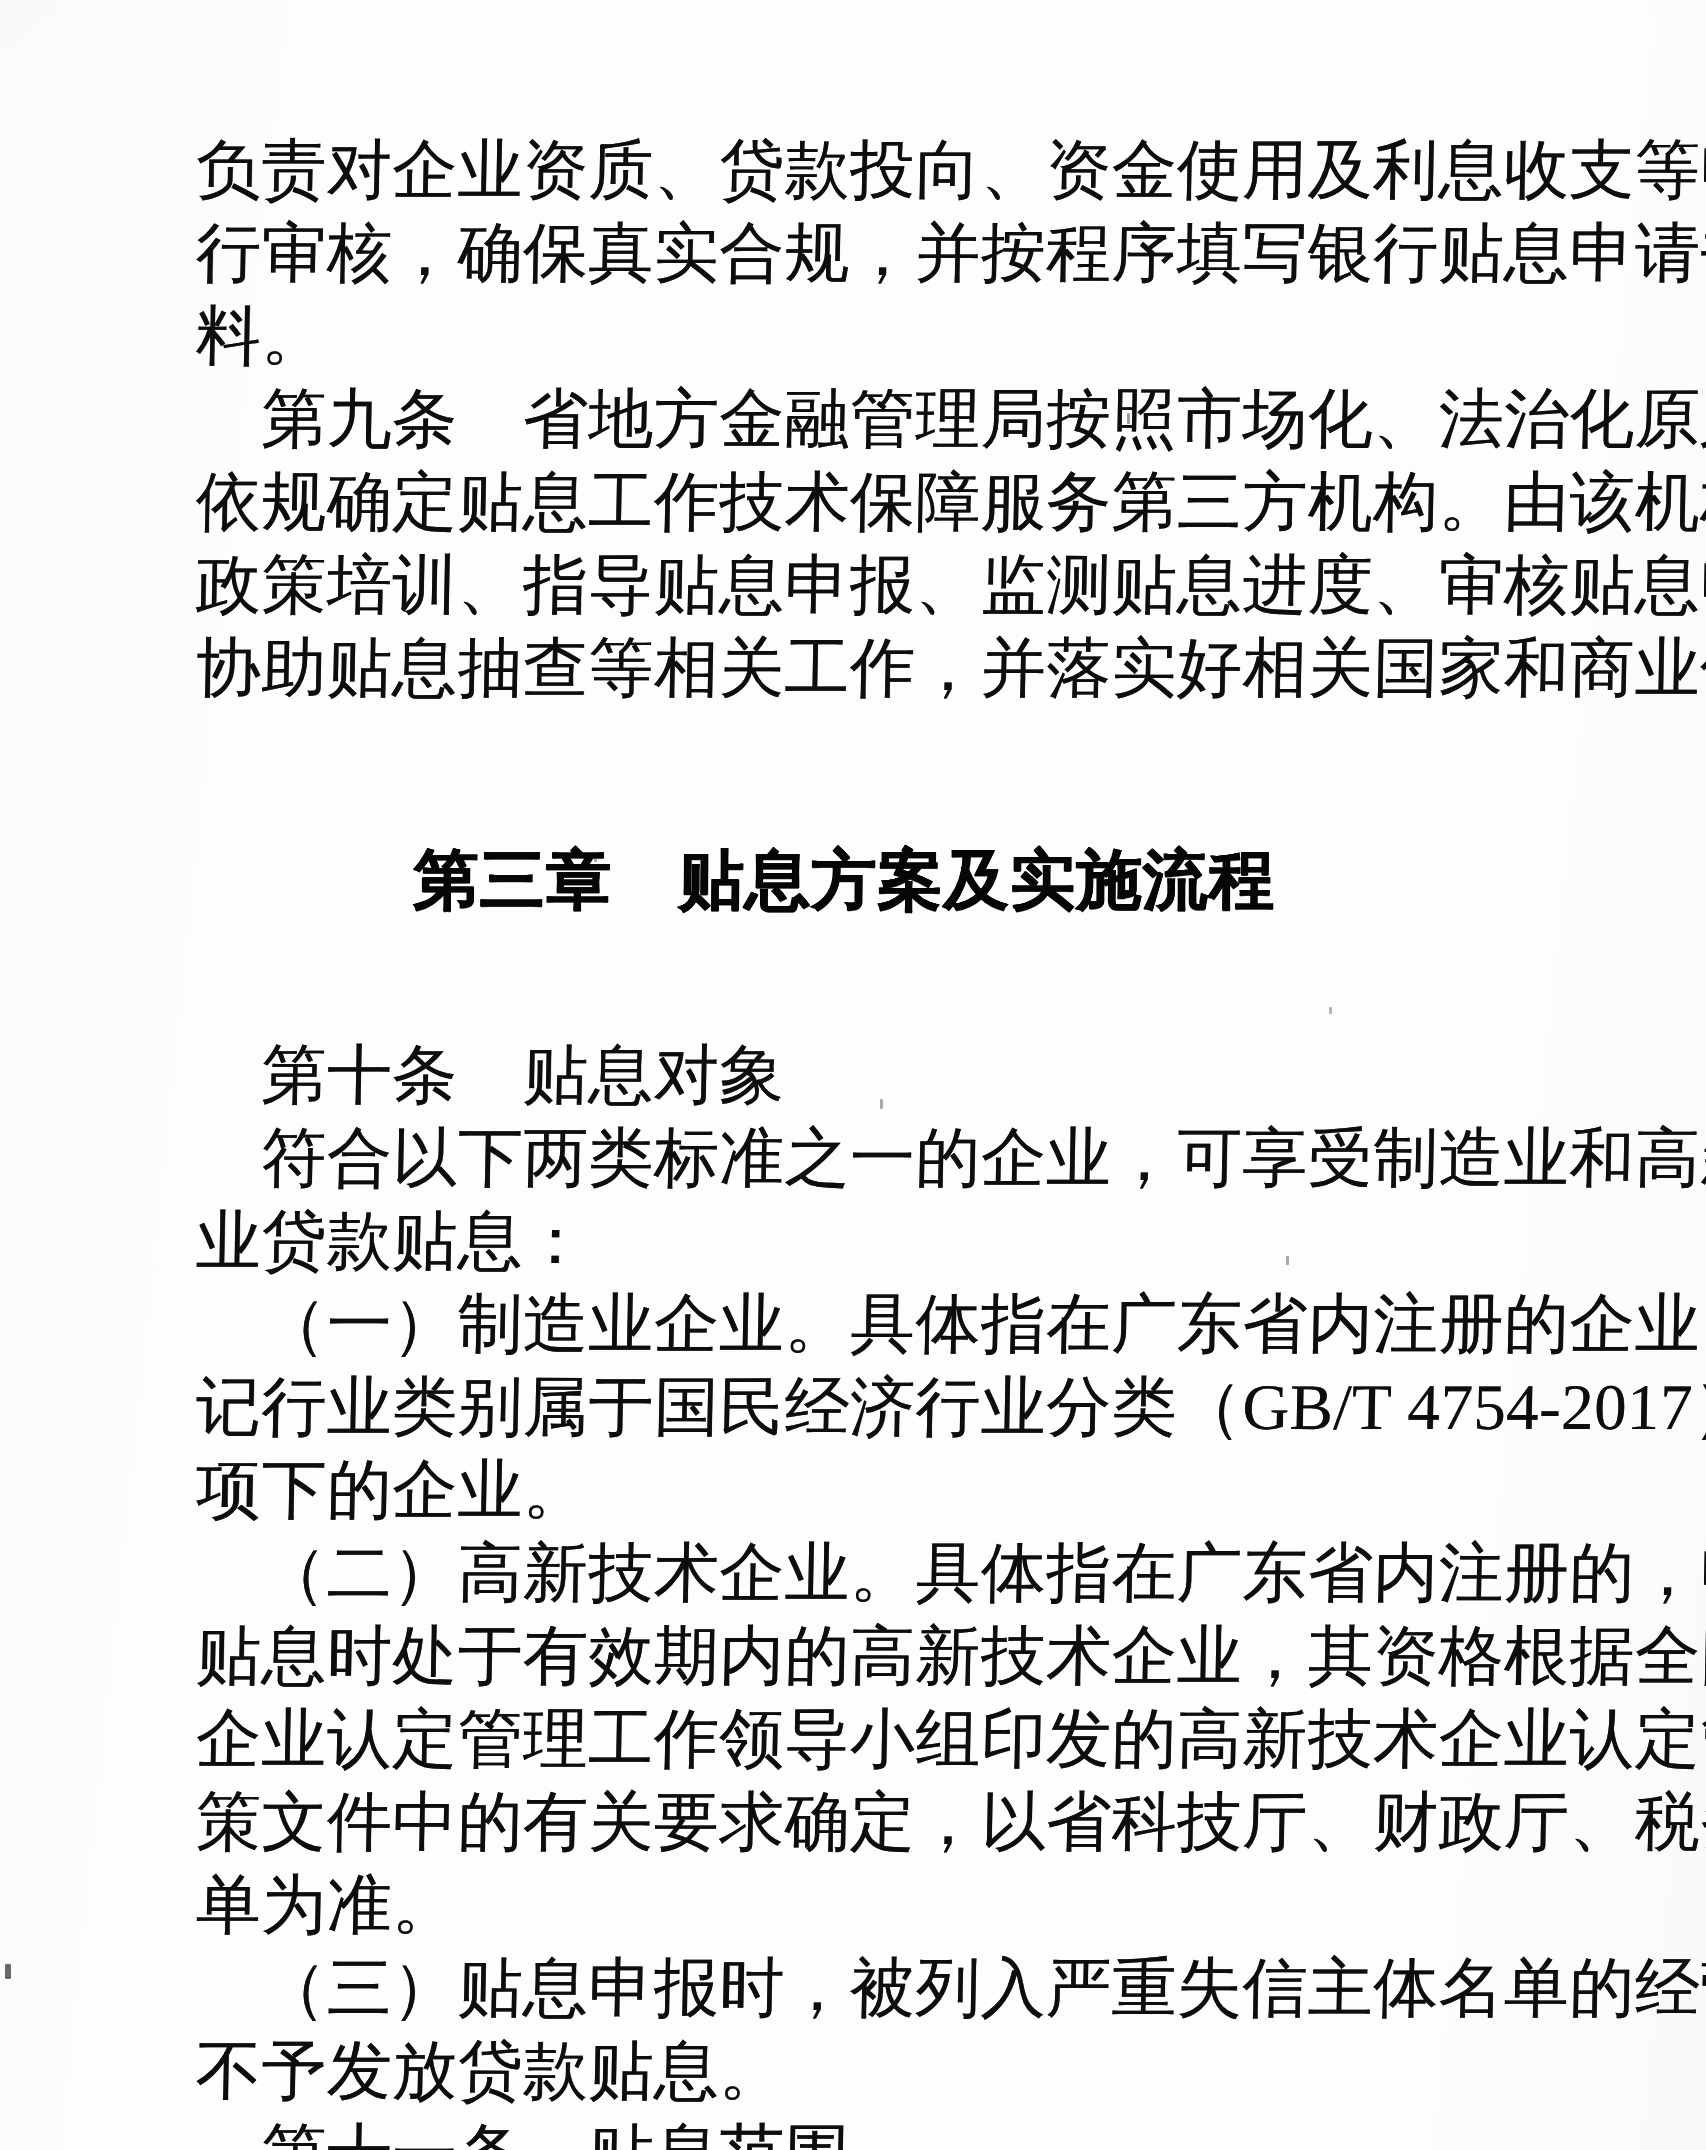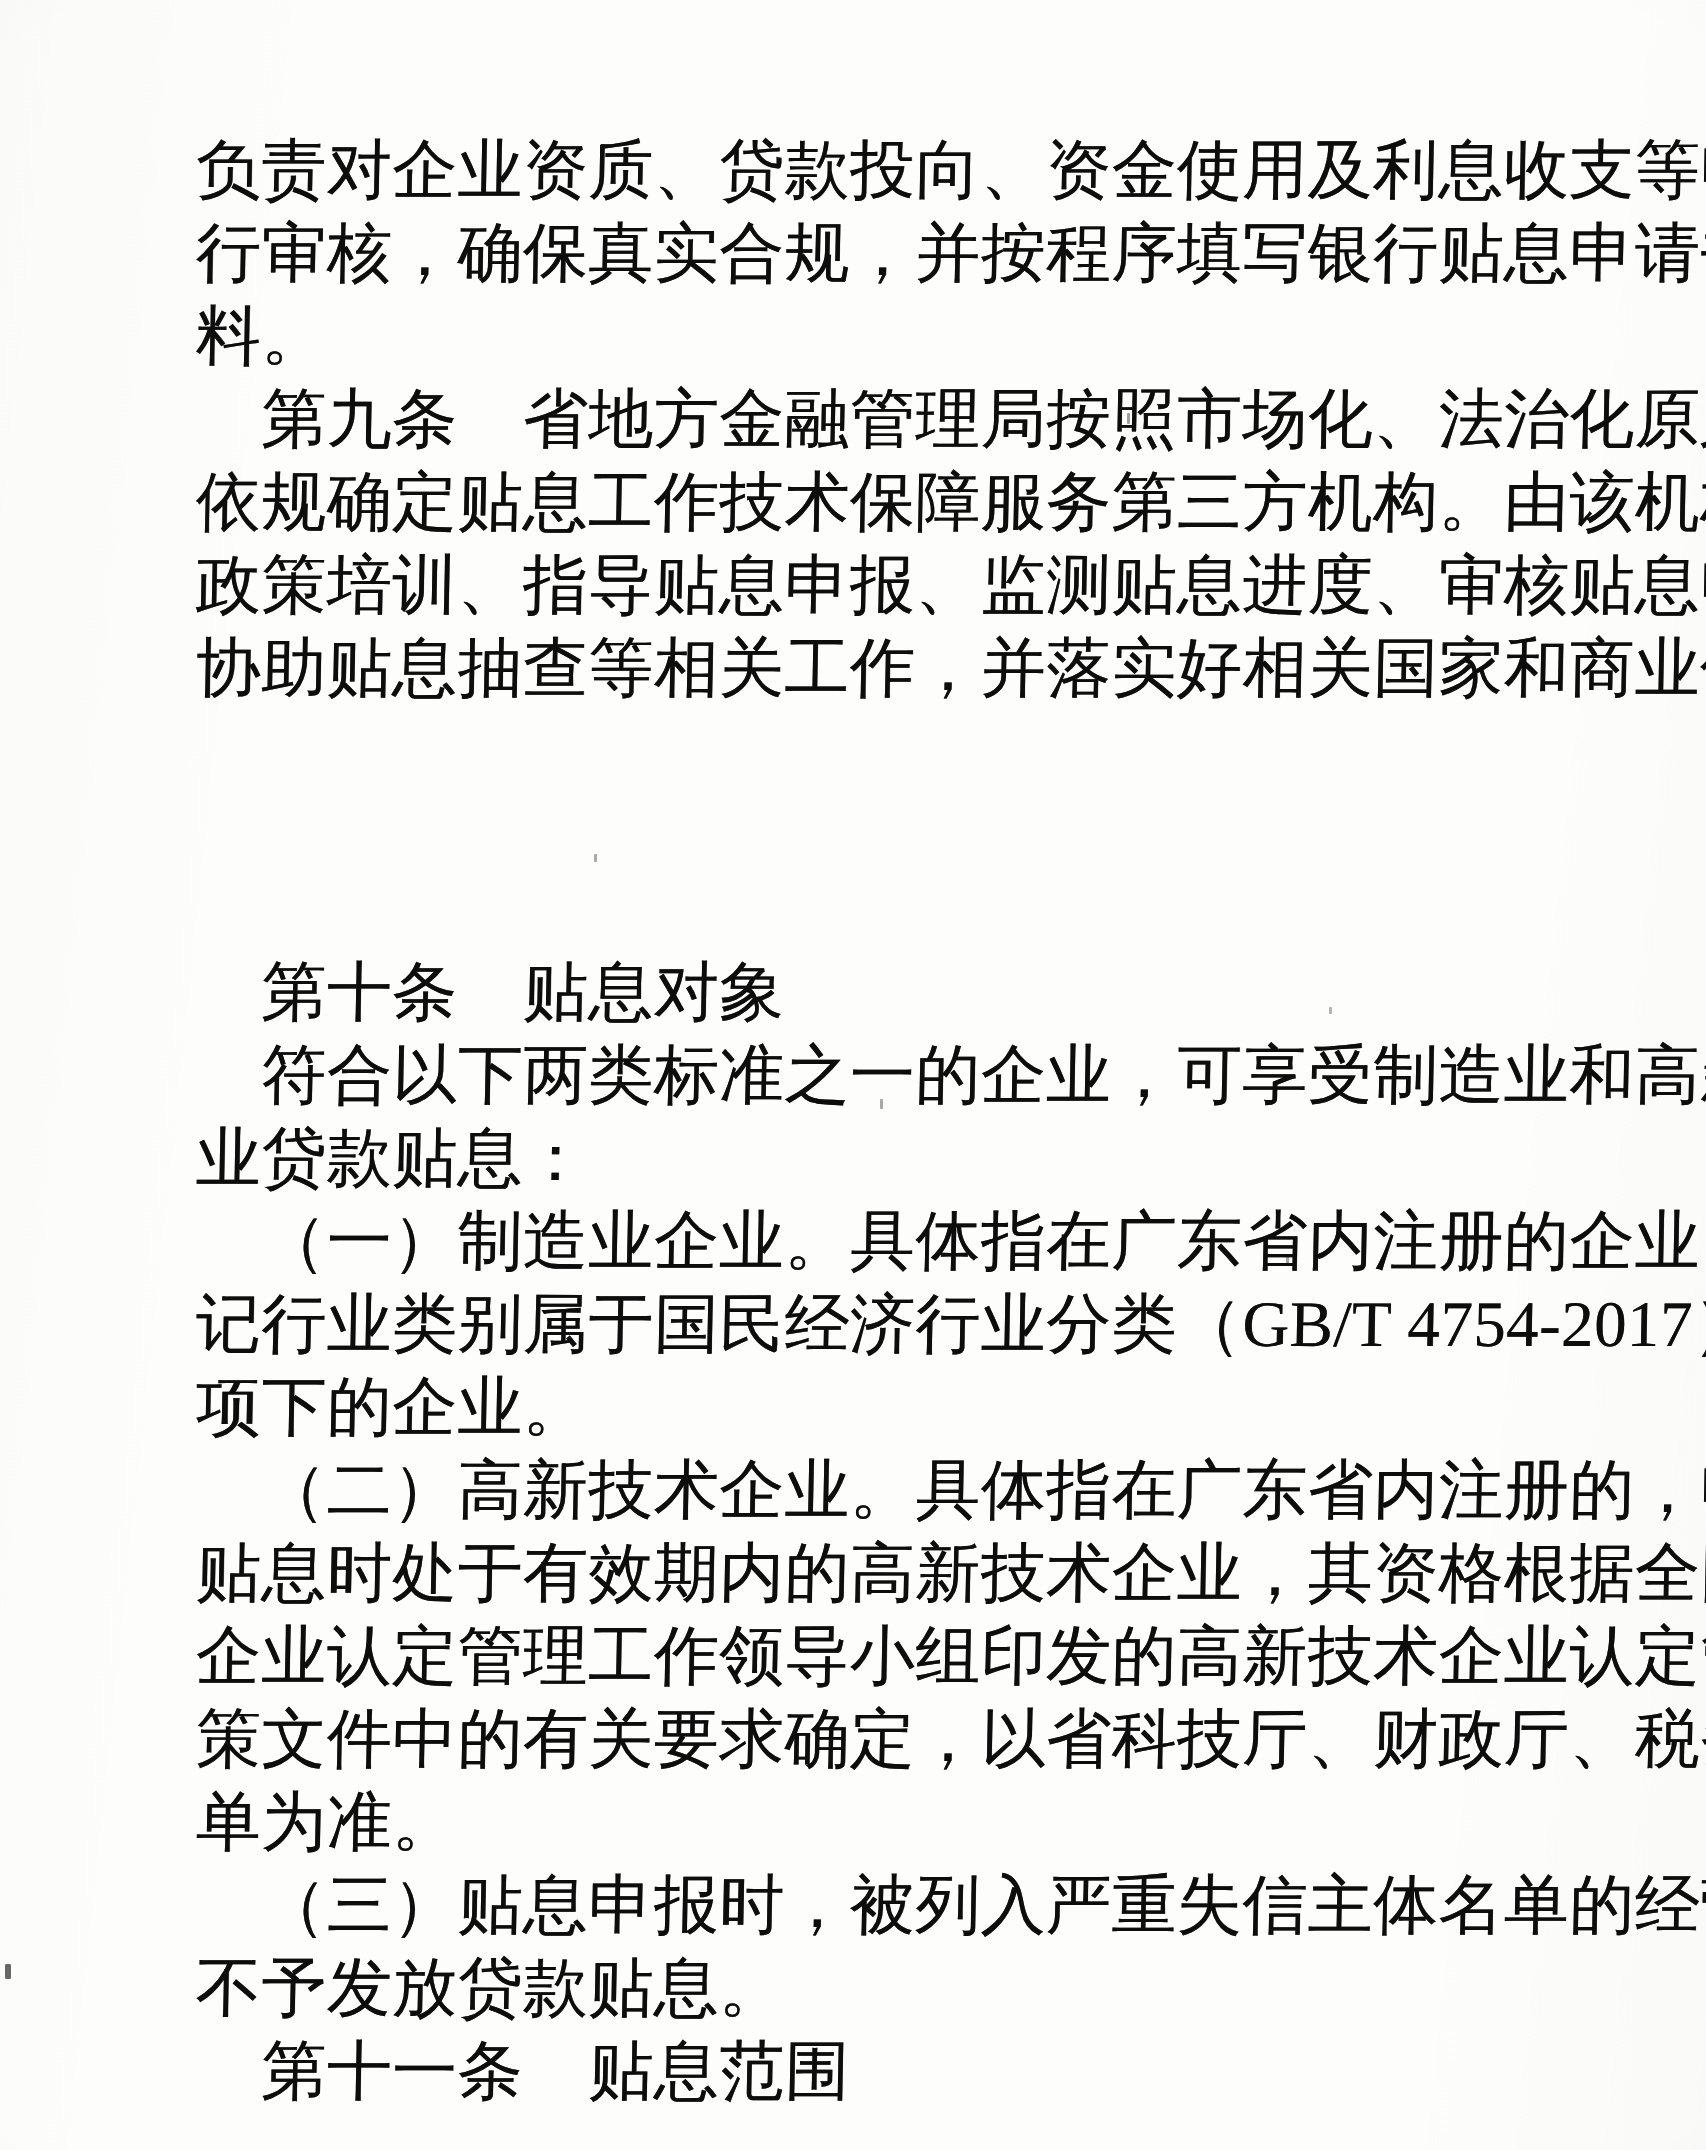--- a/index.html
+++ b/index.html
@@ -99,20 +99,21 @@
     <div class="ln">负责对企业资质、贷款投向、资金使用及利息收支等申报资料进</div>
     <div class="ln">行审核，确保真实合规，并按程序填写银行贴息申请书及相关材</div>
     <div class="ln">料。</div>
 
     <div class="ln">　第九条　省地方金融管理局按照市场化、法治化原则，依法</div>
     <div class="ln">依规确定贴息工作技术保障服务第三方机构。由该机构负责开展</div>
     <div class="ln">政策培训、指导贴息申报、监测贴息进度、审核贴息申报材料、</div>
     <div class="ln">协助贴息抽查等相关工作，并落实好相关国家和商业保密要求。</div>
 
     <div class="heading-gap-top"></div>
+    <div class="heading">第三章　贴息方案及实施流程</div>
     <div class="heading-gap-bot"></div>
 
     <div class="ln">　第十条　贴息对象</div>
     <div class="ln">　符合以下两类标准之一的企业，可享受制造业和高新技术企</div>
     <div class="ln">业贷款贴息：</div>
 
     <div class="ln">　（一）制造业企业。具体指在广东省内注册的企业，工商登</div>
     <div class="ln">记行业类别属于国民经济行业分类（GB/T 4754-2017）“C制造业”</div>
     <div class="ln">项下的企业。</div>
 

